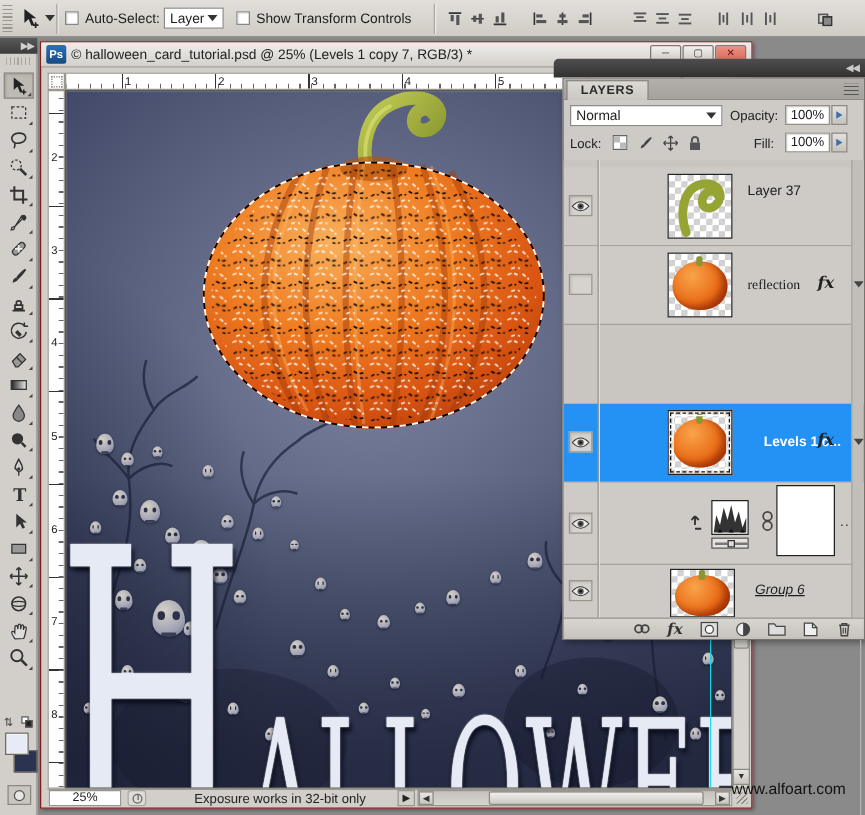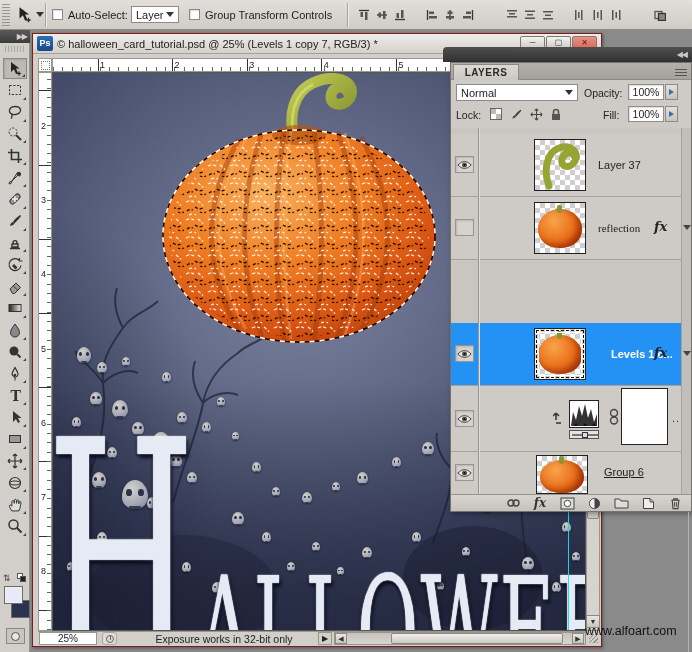--- a/index.html
+++ b/index.html
@@ -154,21 +154,21 @@
       <div class="dd-arrow" style="border-top-color:#333;"></div>
     </div>
   <div class="opt-sep abs" style="left:45px;"></div>
   <div class="checkbox abs" style="left:52px;top:9px;"></div>
   <span class="opt-label abs" style="left:68px;">Auto-Select:</span>
   <div class="dropdown abs" style="left:131px;top:6px;width:48px;">
     <span>Layer</span>
     <div class="dd-arrow"></div>
   </div>
   <div class="checkbox abs" style="left:189px;top:9px;"></div>
-  <span class="opt-label abs" style="left:205px;">Group Transform Controls</span>
+  <span class="opt-label abs" style="left:205px;">Show Transform Controls</span>
   <div class="opt-sep abs" style="left:347px;"></div>
   <div id="align-icons" class="abs" style="left:355px;top:4px;height:22px;">
       <div class="abs" style="left: 0px; top: 2px; width: 17px; height: 17px; display: flex; align-items: center; justify-content: center;">
         <svg width="12" height="12" viewBox="0 0 12 12">
           <path d="M1,1.5 L11,1.5" stroke="#333" stroke-width="1.3"></path>
           <rect x="2.5" y="3" width="2.5" height="5" fill="#555"></rect>
           <rect x="7" y="3" width="2.5" height="8" fill="#555"></rect>
         </svg>
       </div>
       <div class="abs" style="left: 18px; top: 2px; width: 17px; height: 17px; display: flex; align-items: center; justify-content: center;">
@@ -885,21 +885,21 @@
             <path d="M1,6 Q9,-2.5 17,6 Q9,14.5 1,6 Z" fill="#eceae6" stroke="#333"></path>
             <circle cx="9" cy="6" r="3" fill="#555"></circle>
             <circle cx="9" cy="6" r="1.2" fill="#111"></circle>
           </svg>
       </div>
       <div class="thumb" style="top:5px;">
         <svg width="50" height="50" viewBox="0 0 50 50">
             <path d="M14,46 C8,30 12,12 24,8 C36,4 44,12 40,21 C36,29 25,28 27,19 C29,12 37,11 39,16" fill="none" stroke="#96a434" stroke-width="7" stroke-linecap="round"></path>
           </svg>
       </div>
-      <span class="layer-name" style="top:25px;text-align:center;">Layer 37</span>
+      <span class="layer-name" style="top:13px;text-align:center;">Layer 37</span>
     </div>
 
     <div class="layer-row" style="top:69px;">
       <div class="eye-well" style="top:22px;"></div>
       <div class="thumb" style="top:5px;">
           <div class="mini-pumpkin"></div>
         </div>
       <span class="layer-name" style="top:25px;font-family:Liberation Serif, serif;">reflection</span>
       <span class="fx-mark" style="top:22px;">fx</span>
       <div class="fx-dd" style="top:28px;"></div>
@@ -946,21 +946,21 @@
           <div class="knob"></div>
         </div>
       <svg id="chain-ic" width="10" height="18" viewBox="0 0 10 18">
           <circle cx="5" cy="5" r="3.5" fill="none" stroke="#444" stroke-width="1.4"></circle>
           <circle cx="5" cy="12.5" r="3.5" fill="none" stroke="#444" stroke-width="1.4"></circle>
         </svg>
       <div id="mask-thumb"></div>
       <span id="dots-label">...</span>
     </div>
 
-    <div class="layer-row" style="top:324px;height:42px;border-bottom:none;">
+    <div class="layer-row" style="top:324px;height:42px;border-bottom:none;font-style:italic;">
       <div class="eye-well" style="top:12px;">
         <svg width="15" height="10" viewBox="0 0 18 12">
             <path d="M1,6 Q9,-2.5 17,6 Q9,14.5 1,6 Z" fill="#eceae6" stroke="#333"></path>
             <circle cx="9" cy="6" r="3" fill="#555"></circle>
             <circle cx="9" cy="6" r="1.2" fill="#111"></circle>
           </svg>
       </div>
       <div class="thumb" style="top:3px;left:85px;height:39px;">
           <div class="mini-pumpkin" style="top:4px;height:33px;"></div>
         </div>

